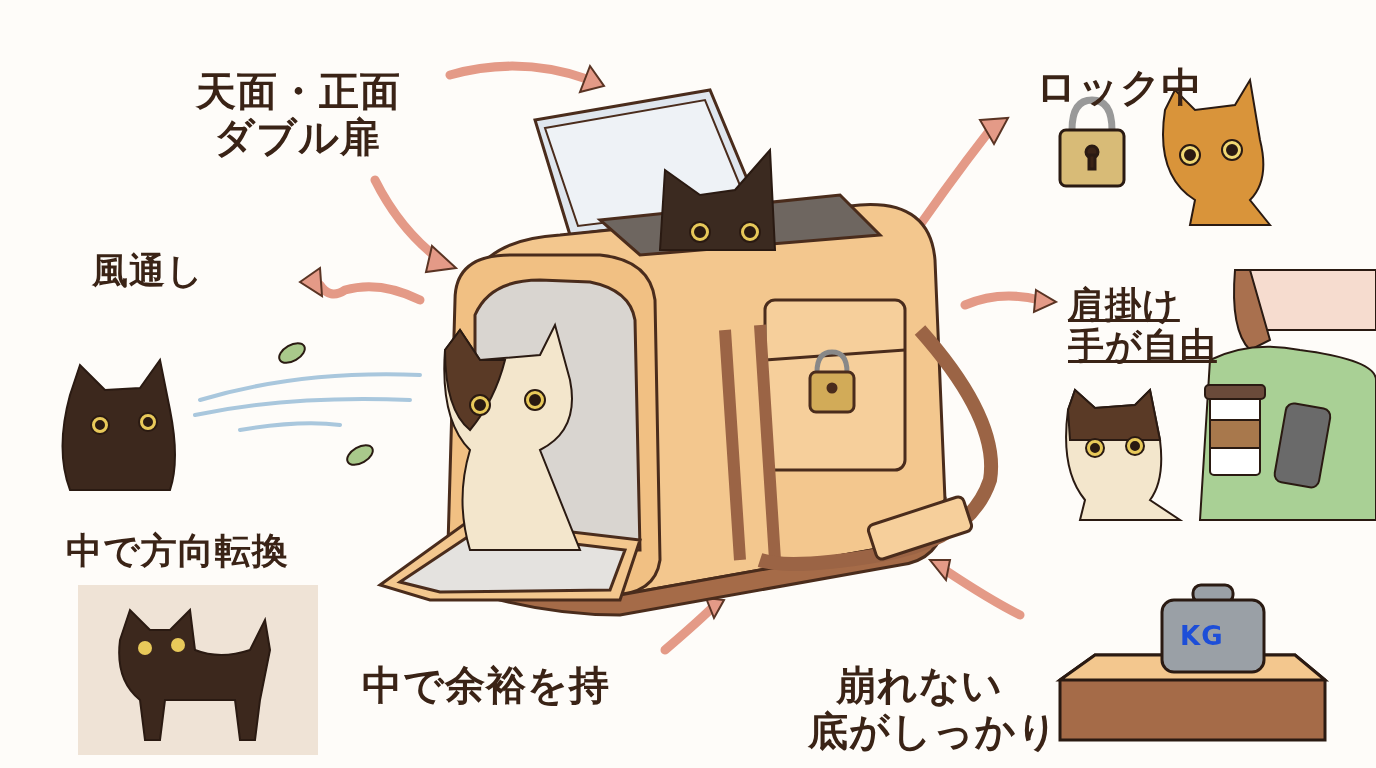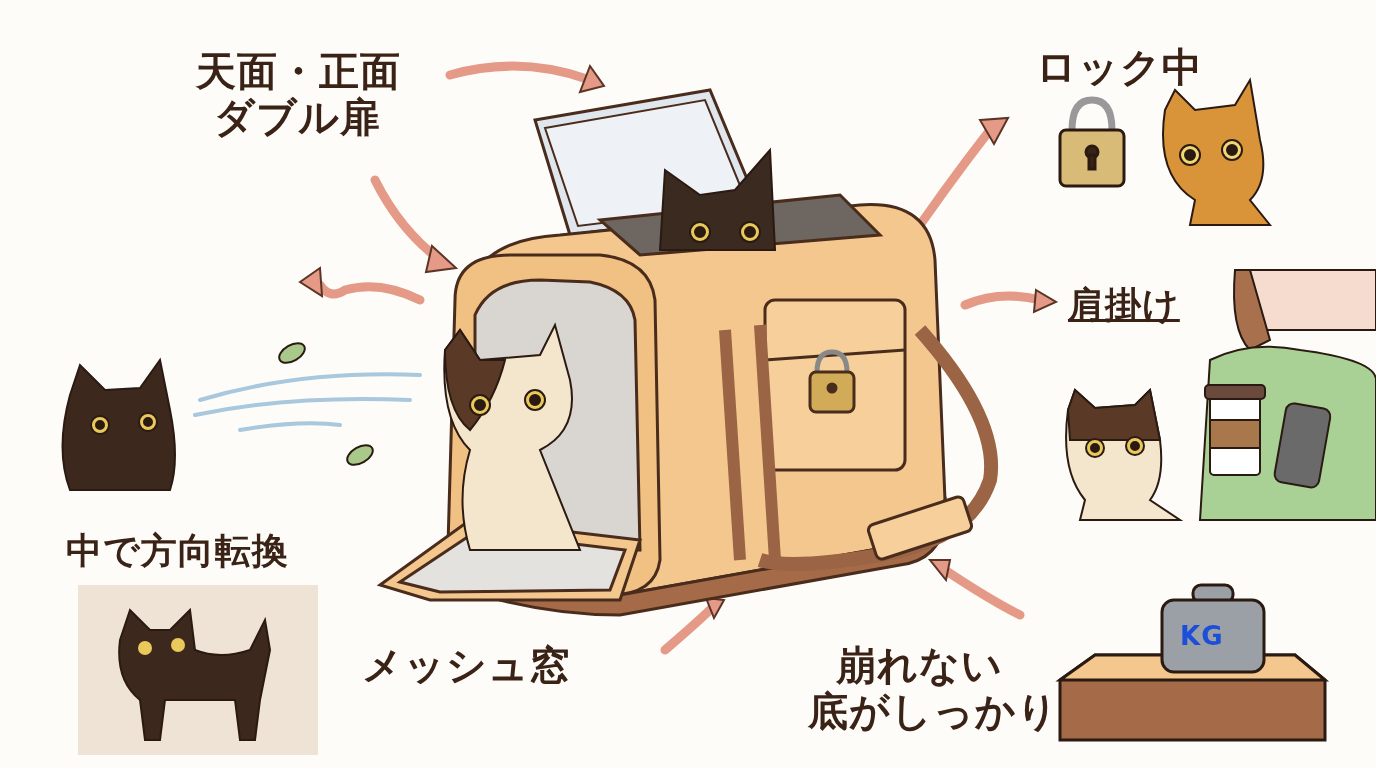--- a/index.html
+++ b/index.html
@@ -1,20 +1,20 @@
 <!DOCTYPE html>
 <html><head>
 <meta charset="utf-8">
 <style>
   html, body { margin:0; padding:0; }
   body { width:1376px; height:768px; background:#fefcf9; position:relative; overflow:hidden;
          font-family:"DejaVu Sans", sans-serif; color:#3b2518; }
   .label { position:absolute; font-weight:bold; line-height:1.15; letter-spacing:1px; color:#3a2316; }
   .label .line { display:block; }
-  .big { font-size:40px; }
+  .big { font-size:40px;margin-top:20px; }
   .mid { font-size:36px; }
   svg { position:absolute; left:0; top:0; }
 </style>
 </head>
 <body>
 
 <svg width="1376" height="768" viewBox="0 0 1376 768">
 
   <g fill="none" stroke="#e49a87" stroke-width="9" stroke-linecap="round">
     <path d="M450 75 Q520 55 590 80"></path>
@@ -150,32 +150,34 @@
 <div class="label big" style="left:196px; top:48px;">
   <span class="line">天面・正面</span>
   <span class="line" style="padding-left:18px;">ダブル扉</span>
 </div>
 
 <div class="label big" style="left:1036px; top:44px;">
   <span class="line">ロック中</span>
 </div>
 
 <div class="label mid" style="left:70px; top:250px;">
+  <span class="line" style="padding-left:22px;">風通し</span>
 </div>
 
 <div class="label mid" style="left:1068px; top:284px;text-decoration:underline;">
   <span class="line">肩掛け</span>
+  <span class="line">手が自由</span>
 </div>
 
 <div class="label mid" style="left:66px; top:530px;">
   <span class="line">中で方向転換</span>
 </div>
 
 <div class="label big" style="left:362px; top:642px;">
-  <span class="line">メッシュ窓</span>
+  <span class="line">中で余裕を持</span>
 </div>
 
 <div class="label big" style="left:808px; top:642px;">
   <span class="line" style="padding-left:28px;">崩れない</span>
   <span class="line">底がしっかり</span>
 </div>
 
 <div class="label" style="left:1180px; top:622px; font-size:26px; color:#1d4ed8;">KG</div>
 
 </body></html>

